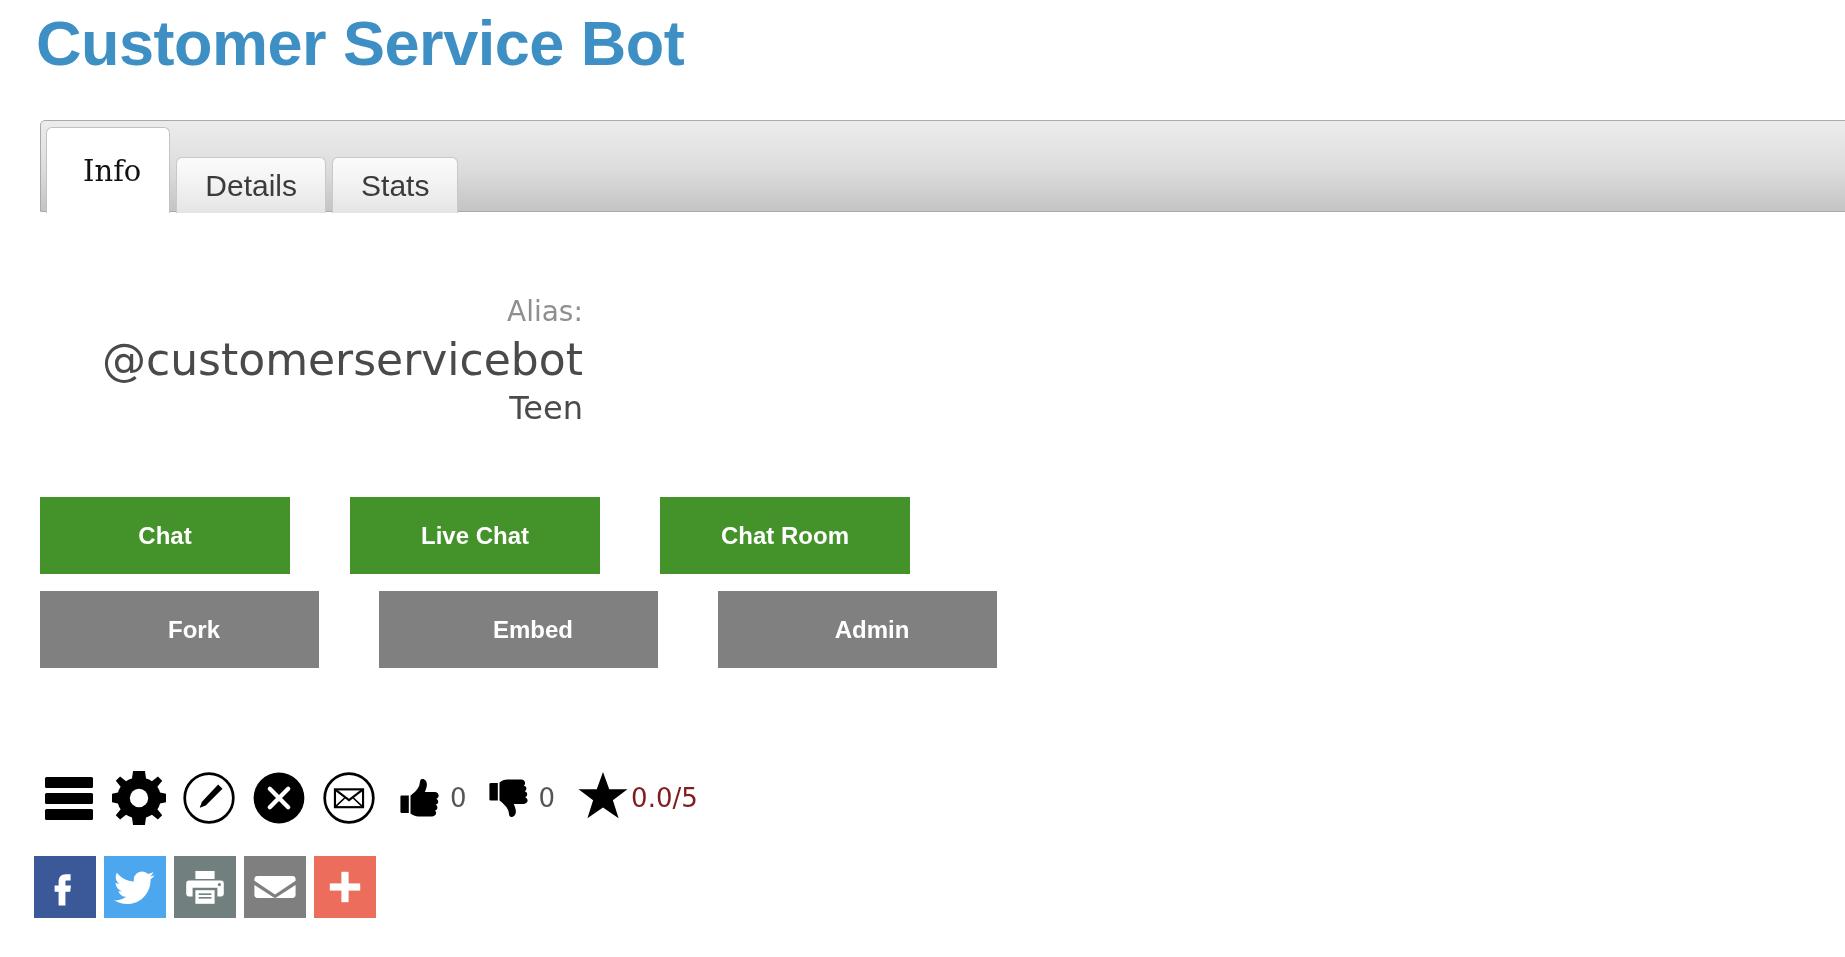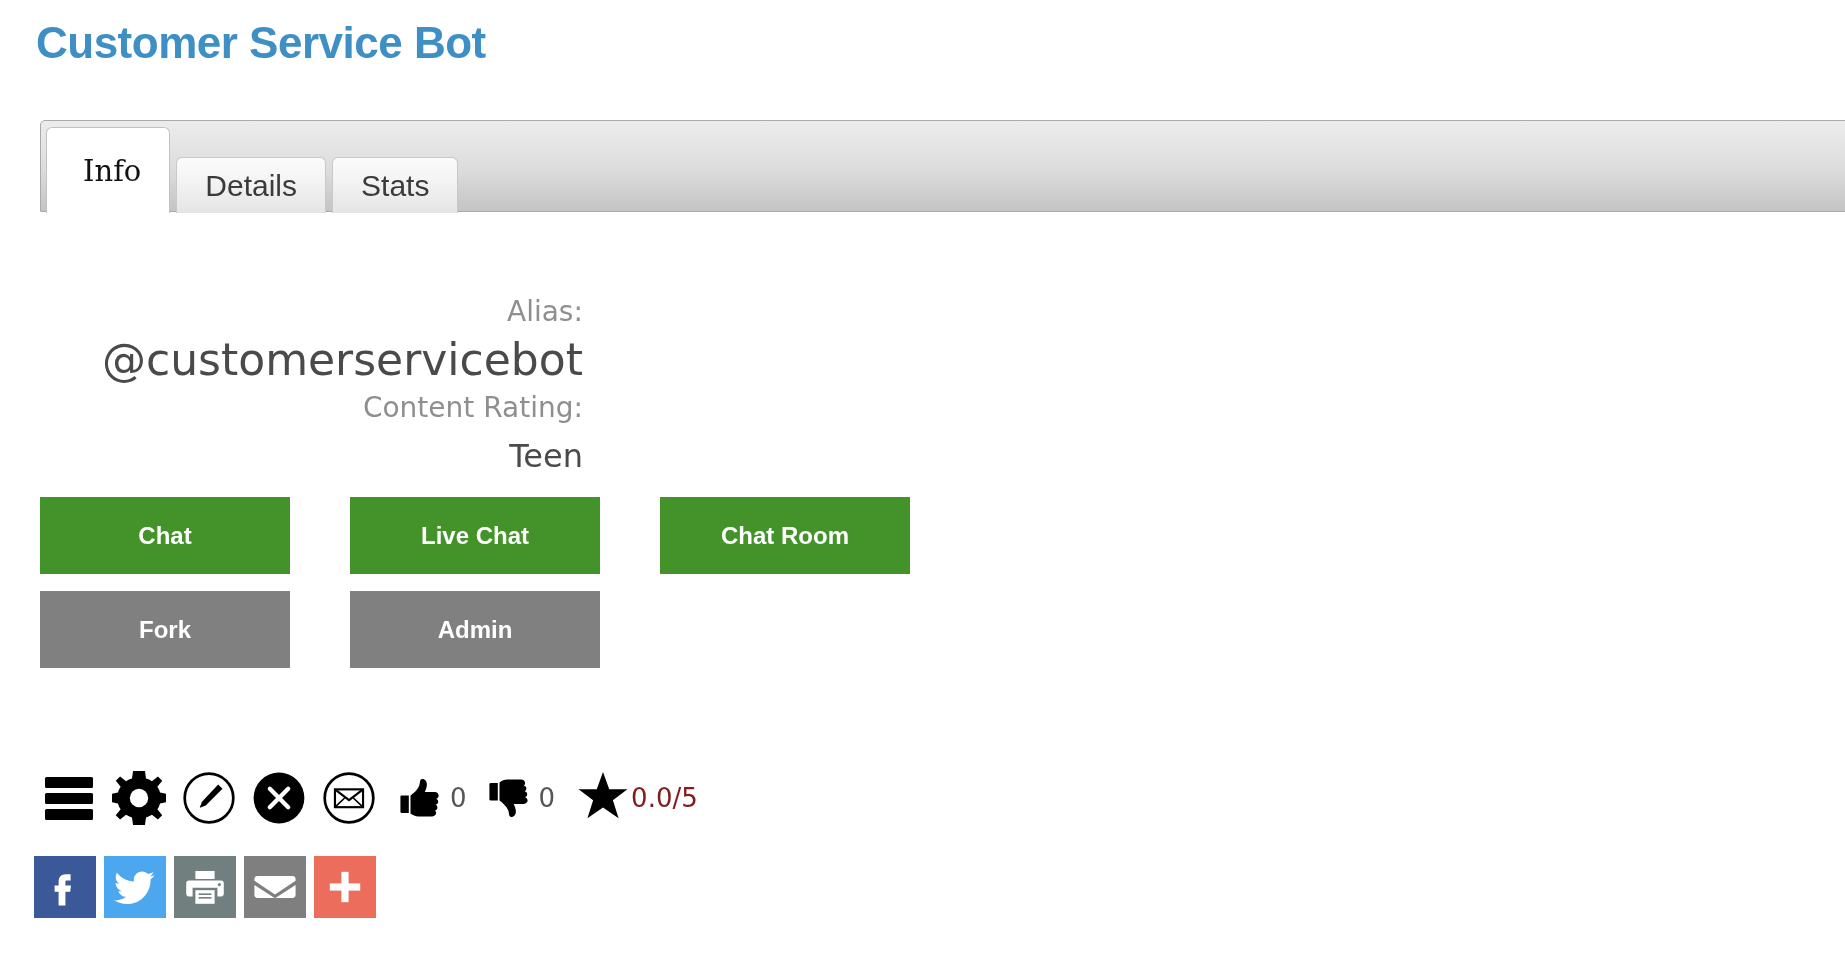--- a/index.html
+++ b/index.html
@@ -21,21 +21,21 @@
     width: 1845px;
     height: 957px;
   }
 
   
   .page-title {
     position: absolute;
     left: 36px;
     top: 12px;
     font-family: "Liberation Sans", sans-serif;
-    font-size: 44px;
+    font-size: 63px;
     font-weight: bold;
     color: #3d8fc4;
     letter-spacing: -0.5px;
     line-height: 62px;
     white-space: nowrap;
   }
 
   
   .tabbar {
     position: absolute;
@@ -135,21 +135,21 @@
     font-size: 24px;
     font-weight: bold;
     font-family: "Liberation Sans", sans-serif;
     cursor: pointer;
     user-select: none;
     margin-right: 24px;
     border: none;
     padding: 0;
   }
   .abtn.green { background: #44922a; }
-  .abtn.gray  { background: #808080; }
+  .abtn.gray  { background: #808080; padding-left: 29px; }
 
   
   .icon-row {
     position: absolute;
     left: 38px;
     top: 762px;
     display: flex;
     align-items: center;
     height: 72px;
   }
@@ -228,40 +228,42 @@
       </div>
     </div>
   </div>
 
   <div class="info-block">
     <div class="info-row alias">
       <span class="info-label">Alias:</span>
       <span class="info-value">@customerservicebot</span>
     </div>
     <div class="info-row">
-      <span class="info-label">Content Rating:</span>
       <span class="info-value">Teen</span>
     </div>
   </div>
 
   <div class="btn-grid">
     <div class="btn-row">
       <div class="abtn green">
         <span>Chat</span>
       </div>
       <div class="abtn green">
         <span>Live Chat</span>
       </div>
       <div class="abtn green">
         <span>Chat Room</span>
       </div>
     </div>
     <div class="btn-row">
       <div class="abtn gray">
         <span>Fork</span>
+      </div>
+      <div class="abtn gray">
+        <span>Embed</span>
       </div>
       <div class="abtn gray">
         <span>Admin</span>
       </div>
     </div>
   </div>
 
   <div class="icon-row">
 
     <div class="iconbtn">

